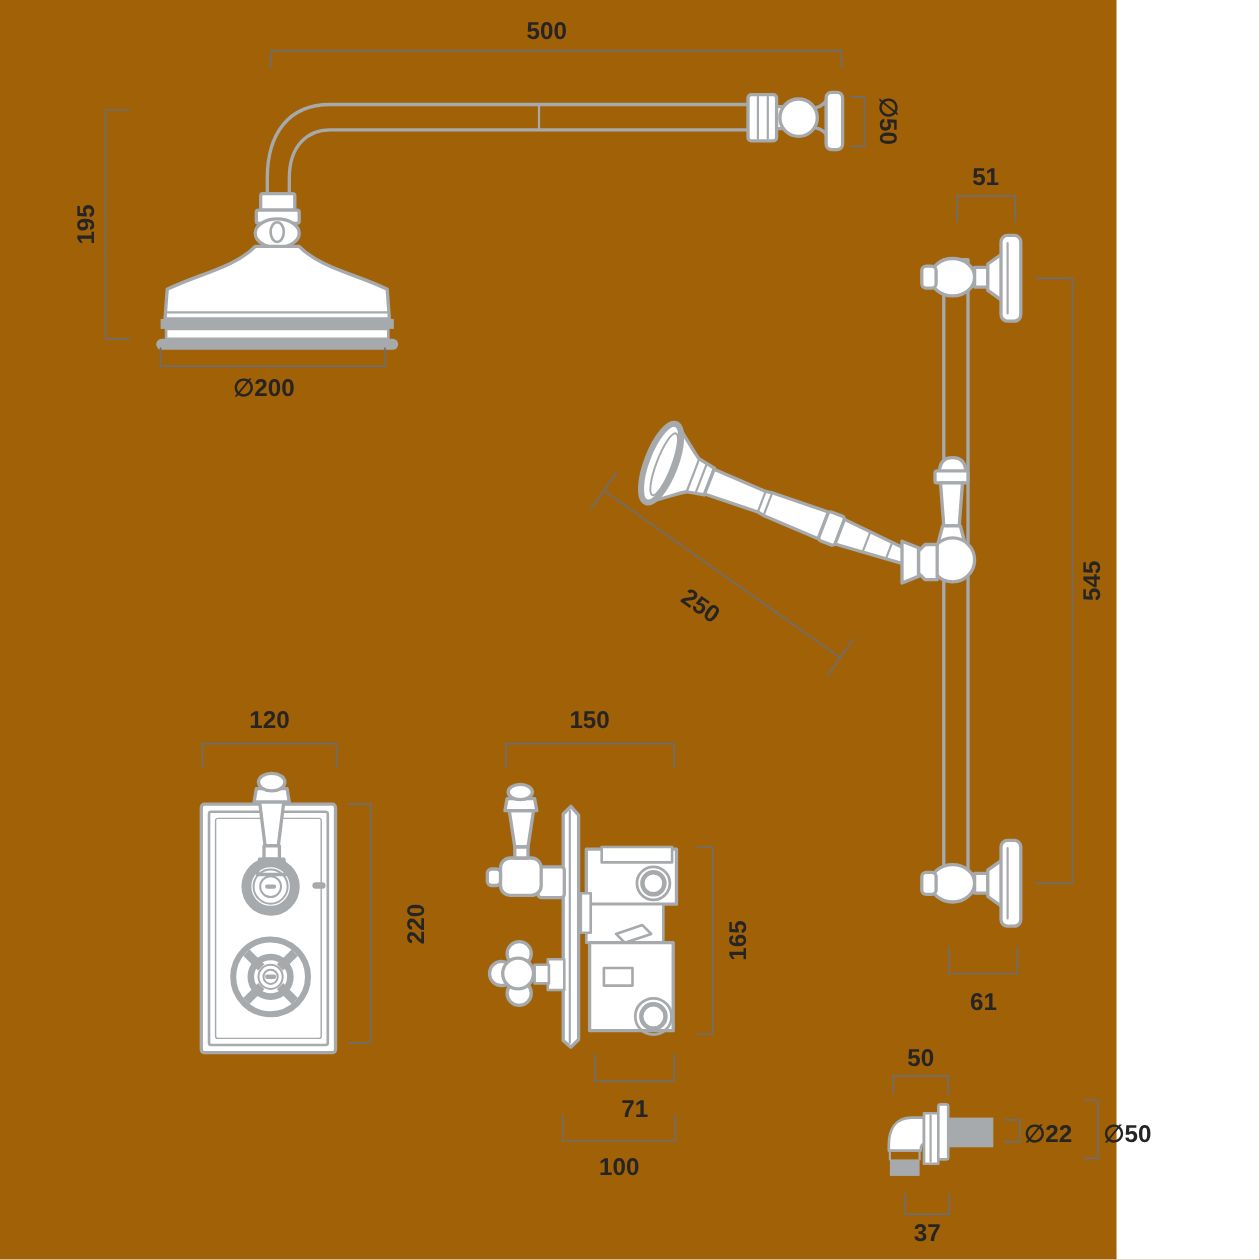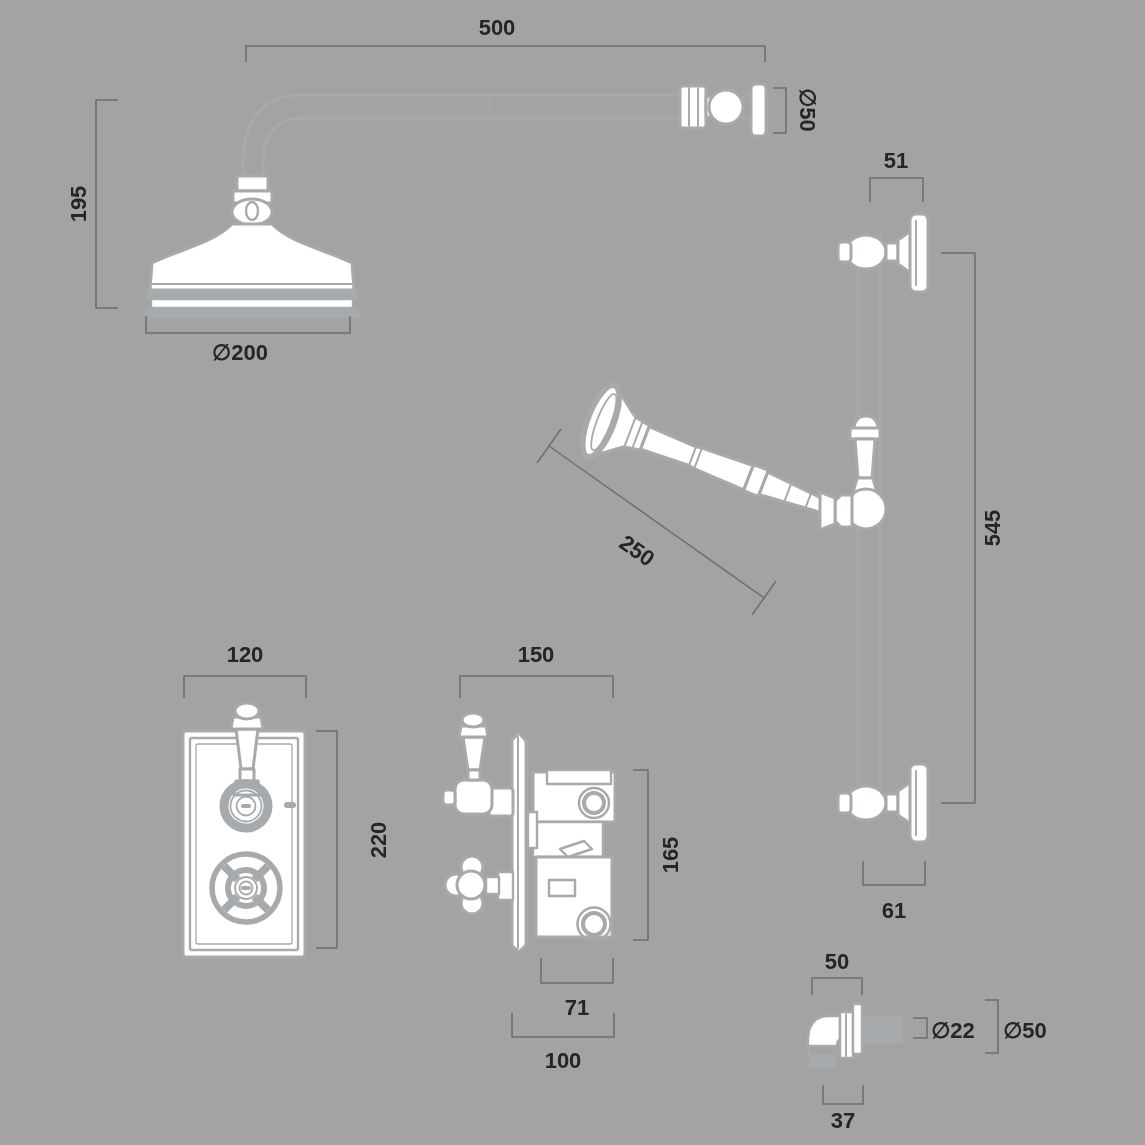--- a/index.html
+++ b/index.html
@@ -1,16 +1,16 @@
 <!DOCTYPE html>
 <html><head>
 <meta charset="utf-8">
 <style>
   html,body{margin:0;padding:0;background:#ffffff;}
-  .stage{width:1145px;height:1145px;position:relative;background:#a3a3a3;}
+  .stage{width:1015px;height:1145px;position:relative;background:#a16207;}
   
   .dl{stroke:#6d6e71;stroke-width:1.5;fill:none;}
   .dt{font-family:"Liberation Sans",sans-serif;font-weight:bold;font-size:22px;fill:#272425;}
   
   .l{stroke:#a7aaad;stroke-width:3;fill:none;stroke-linecap:round;stroke-linejoin:round;}
   .l2{stroke:#a7aaad;stroke-width:2;fill:none;stroke-linecap:round;}
   .o{stroke:#a7aaad;stroke-width:3;fill:#ffffff;stroke-linejoin:round;}
   .o2{stroke:#a7aaad;stroke-width:2.4;fill:#ffffff;stroke-linejoin:round;}
   .g{fill:#a7aaad;stroke:none;}
   .ring{stroke:#a7aaad;fill:none;}

